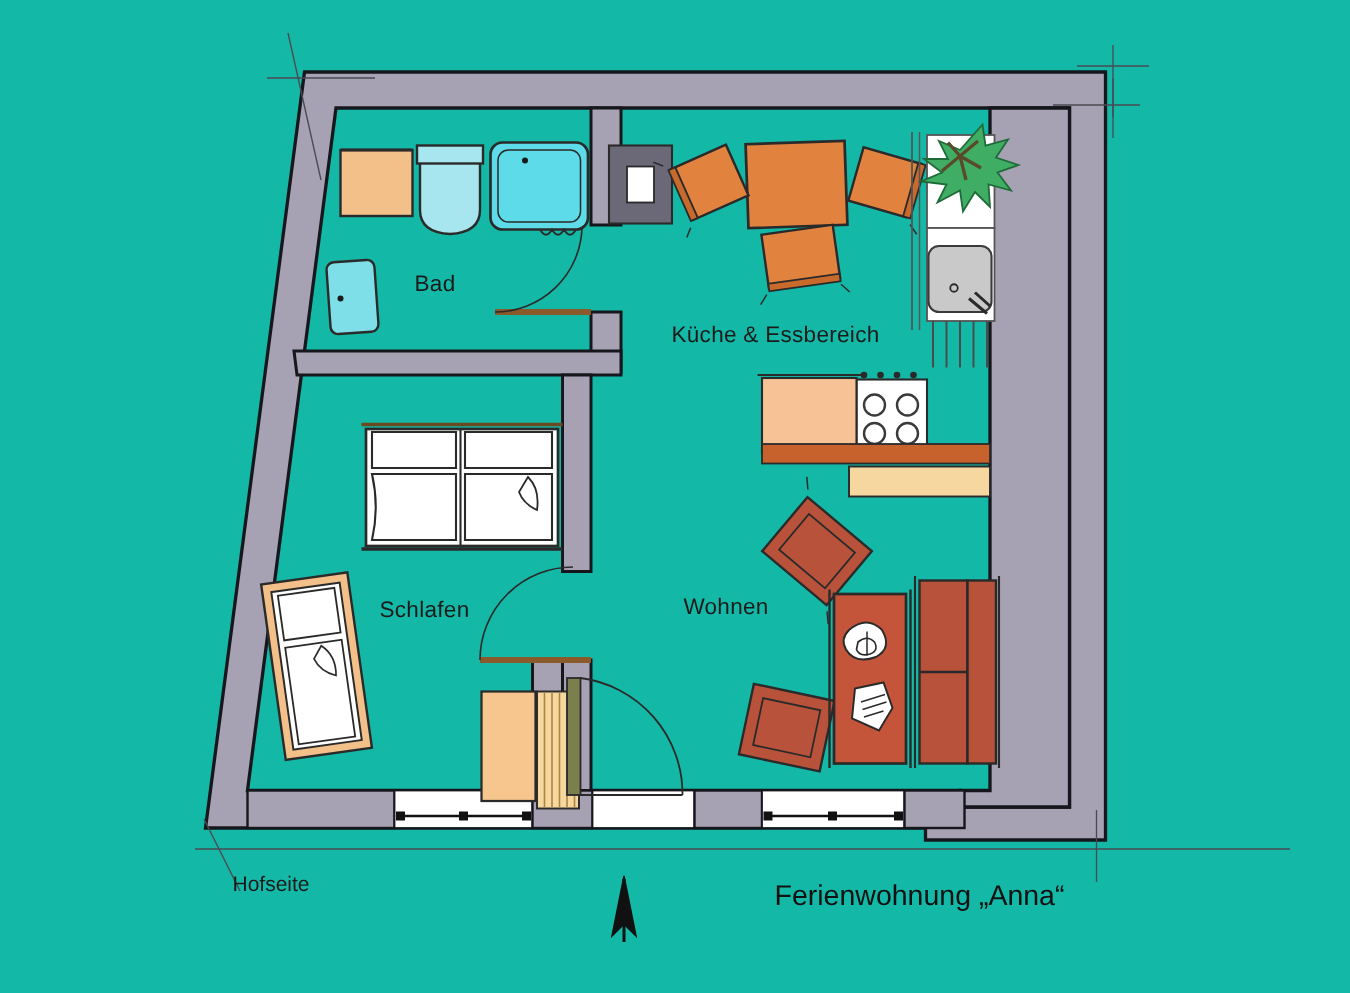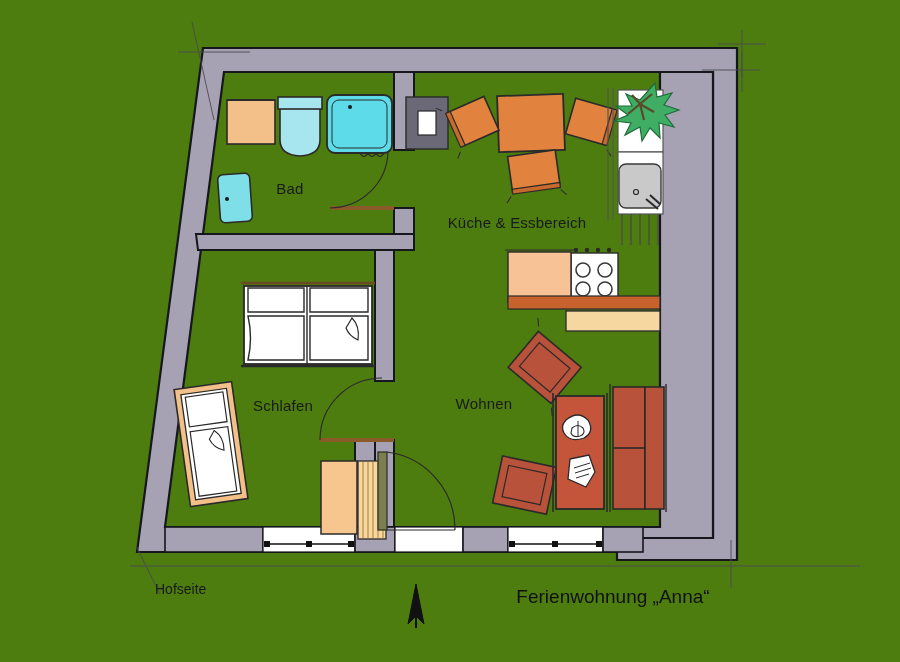--- a/index.html
+++ b/index.html
@@ -10,21 +10,21 @@
   body {
     width: 900px;
     height: 662px;
     overflow: hidden;
     font-family: "Liberation Sans", sans-serif;
   }
   #plan-root {
     position: relative;
     width: 900px;
     height: 662px;
-    background: #4d7c0f;
+    background: #14b8a6;
   }
   #plan-svg {
     position: absolute;
     left: 0;
     top: 0;
     width: 900px;
     height: 662px;
     display: block;
   }
   .room-label {

